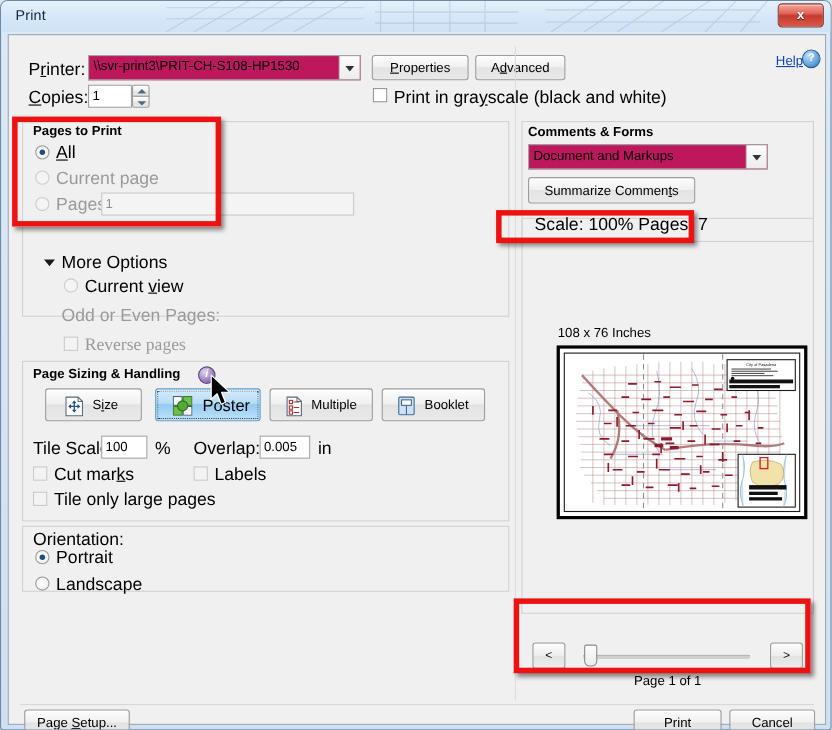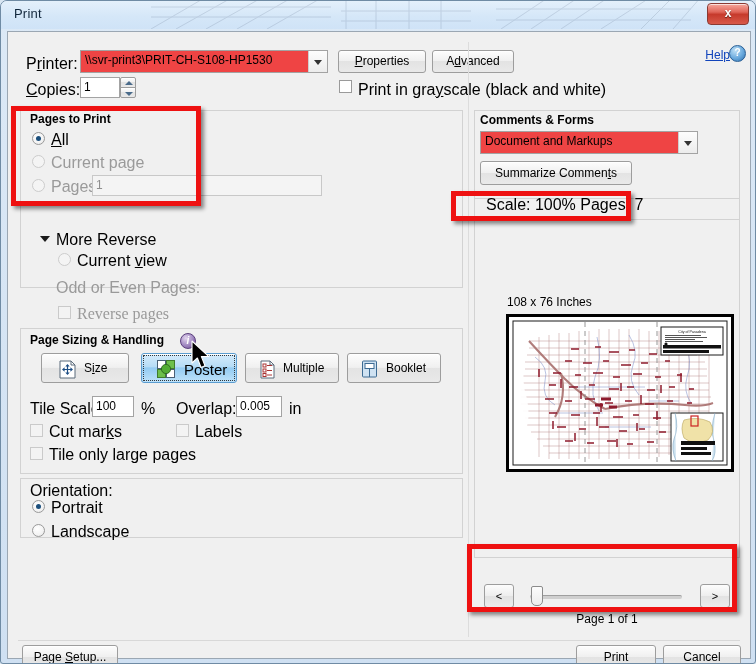--- a/index.html
+++ b/index.html
@@ -66,21 +66,21 @@
   u{text-decoration:underline;}
   .tbox{
     position:absolute;box-sizing:border-box;
     background:#fff;border:1px solid #a3a3a3;
     font-family:"Liberation Sans",sans-serif;font-size:12px;
     padding:1px 3px;line-height:17px;color:#000;
   }
   .tbox.dis{background:#f4f4f4;border-color:#c8c8c8;color:#8f8f8f;}
   .combo{
     position:absolute;box-sizing:border-box;
-    background:#ef4444;border:1px solid #a3a3a3;
+    background:#be185d;border:1px solid #a3a3a3;
     font-size:12px;line-height:19px;padding-left:4px;color:#000;
     cursor:pointer;
   }
   .combo.dis{background:#f4f4f4;border-color:#c9c9c9;color:#8f8f8f;}
   .combo .arrow{
     position:absolute;right:0;top:0;bottom:0;width:18px;
     background:linear-gradient(180deg,#fdfdfd,#ececec);
     border-left:1px solid #cfcfcf;
   }
   .combo .arrow:after{
@@ -226,21 +226,21 @@
     <div class="lbl" style="left:43px;top:99px;"><u>A</u>ll</div>
 
     <div class="radio dis" style="left:24px;top:123px;"></div>
     <div class="lbl dis" style="left:43px;top:122px;">Current page</div>
 
     <div class="radio dis" style="left:24px;top:147px;"></div>
     <div class="lbl dis" style="left:43px;top:146px;">Pages</div>
     <div class="tbox dis" style="left:84px;top:143px;width:230px;height:21px;">1</div>
 
     <div class="tri" style="left:32px;top:204px;"></div>
-    <div class="lbl" style="left:48px;top:199px;">More Reverse</div>
+    <div class="lbl" style="left:48px;top:199px;">More Options</div>
 
     <div class="radio dis" style="left:50px;top:221px;"></div>
     <div class="lbl" style="left:69px;top:220px;">Current <u>v</u>iew</div>
 
     <div class="lbl dis" style="left:48px;top:247px;">Odd or Even Pages:</div>
 
     <div class="chk dis" style="left:50px;top:274px;"></div>
     <div class="lbl dis" style="left:69px;top:273px;font-family:Liberation Serif, serif;">Reverse pages</div>
 
     <div class="grp" style="left:12px;top:296px;width:443px;height:146px;"></div>

